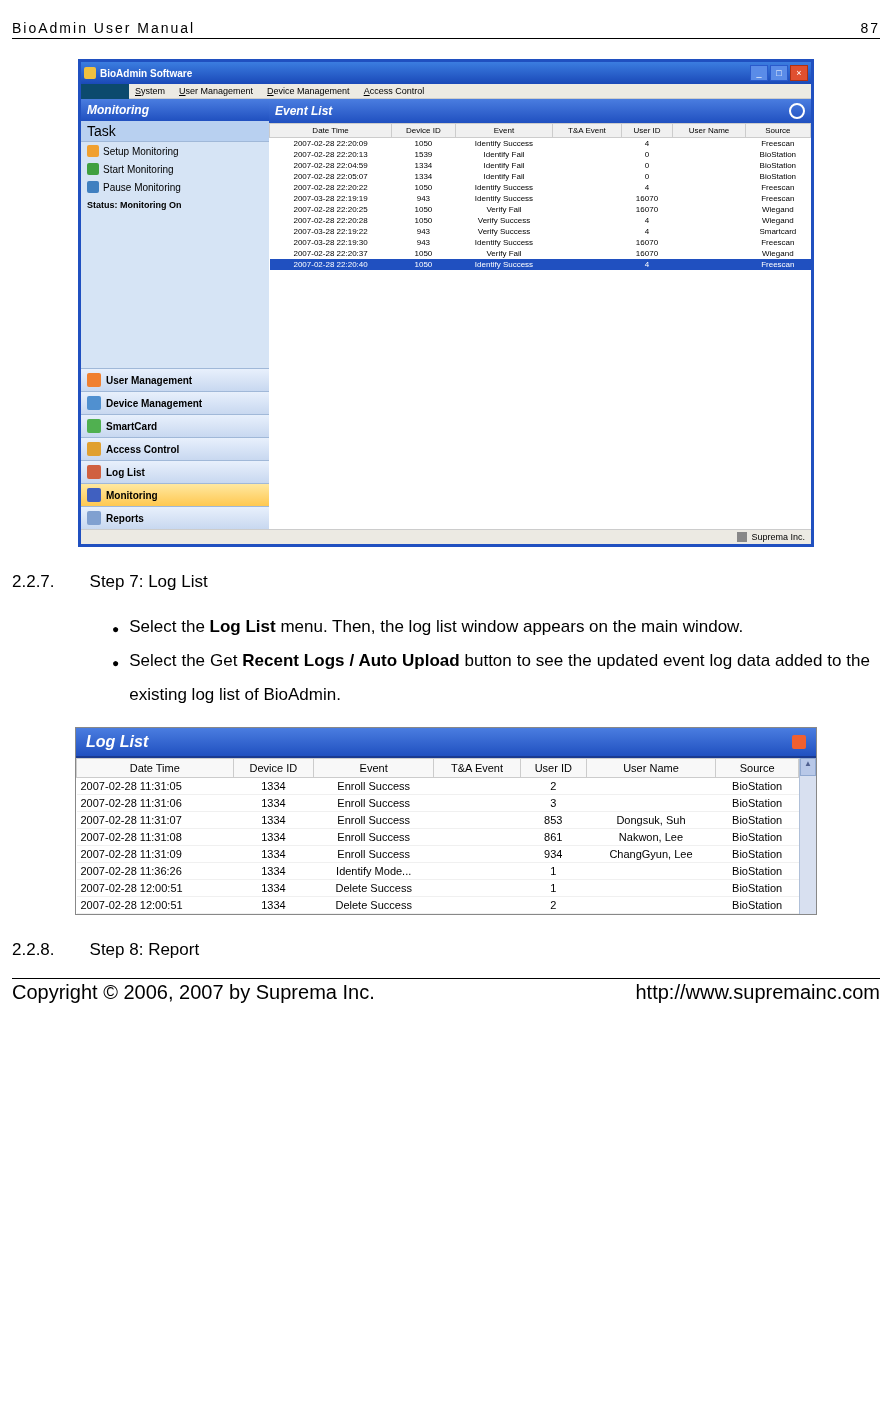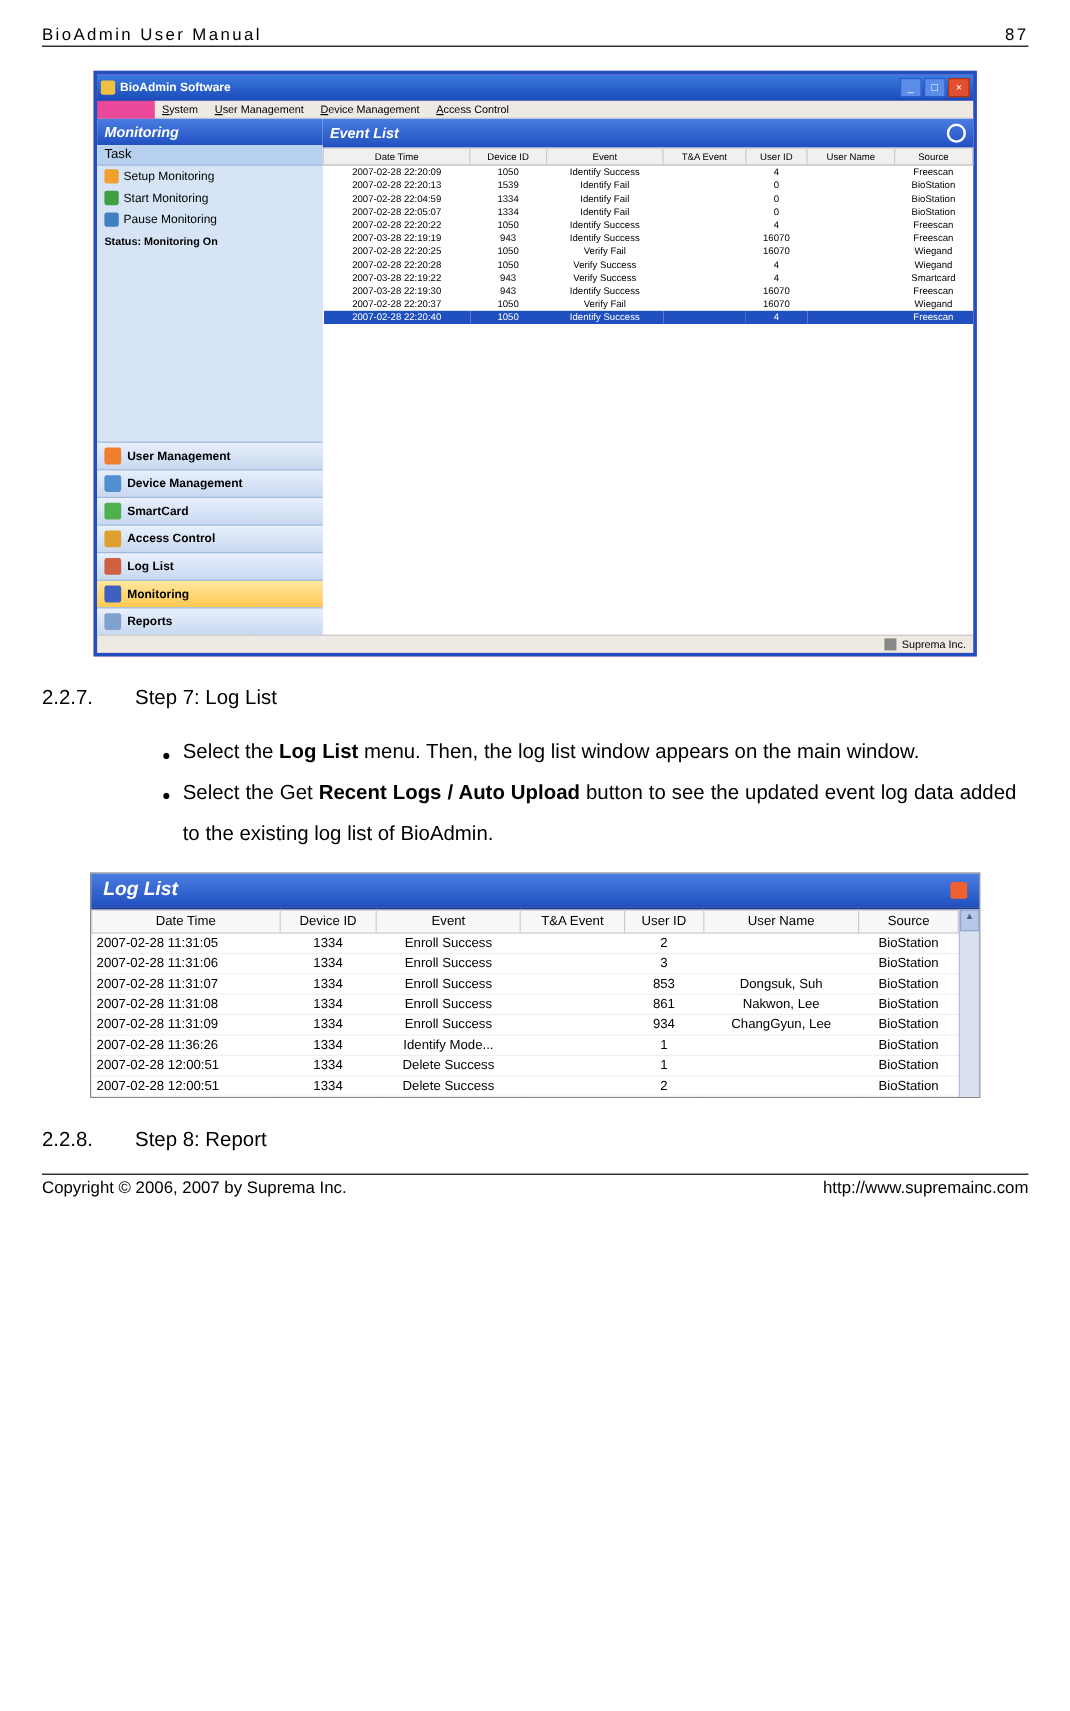--- a/index.html
+++ b/index.html
@@ -4,47 +4,47 @@
 <style>
   body {
     margin: 0;
     padding: 0;
     font-family: Arial, sans-serif;
     background: white;
     width: 892px;
   }
   .page {
     width: 892px;
-    padding: 20px 35px;
+    padding: 20px 12px;
     box-sizing: border-box;
   }
   .header {
     display: flex;
     justify-content: space-between;
     font-size: 14px;
     border-bottom: 1px solid #000;
     padding-bottom: 2px;
     letter-spacing: 2px;
   }
   .footer {
     display: flex;
     justify-content: space-between;
-    font-size: 14px;
+    font-size: 20px;
     border-top: 1px solid #000;
     padding-top: 2px;
     margin-top: 15px;
   }
 
   
   .win1 {
     margin: 20px auto 10px auto;
     width: 730px;
     border: 3px solid #2050c0;
     font-size: 9px;
-    background: #ec4899;
+    background: #0c4a6e;
   }
   .titlebar {
     background: linear-gradient(to bottom, #3b7de0, #1a49b8);
     color: white;
     display: flex;
     align-items: center;
     justify-content: space-between;
     padding: 2px 3px;
     height: 18px;
   }
@@ -99,21 +99,21 @@
     font-size: 12px;
   }
   .task-section {
     background: #d6e4f5;
     flex: 1;
     overflow: hidden;
   }
   .task-header {
     background: #b8d0f0;
     padding: 2px 6px;
-    font-size: 11px;
+    font-size: 14px;
     border-bottom: 1px solid #a0b8d8;
   }
   .task-item {
     padding: 3px 6px;
     font-size: 10px;
     display: flex;
     align-items: center;
     gap: 4px;
   }
   .task-item .ico {

